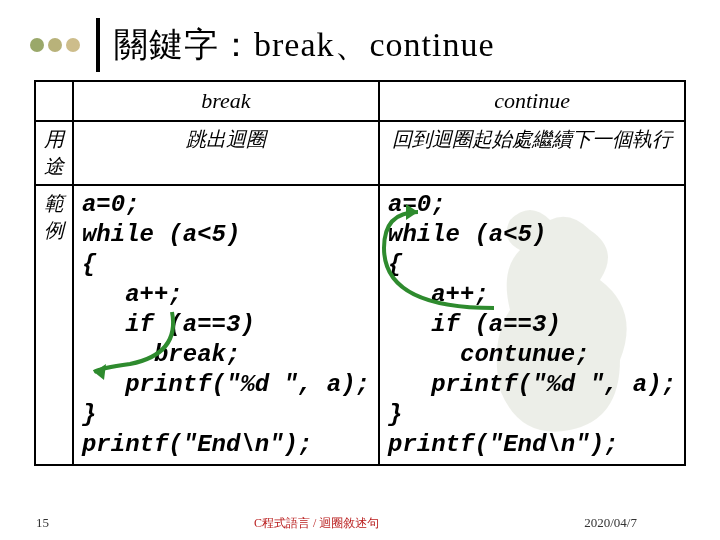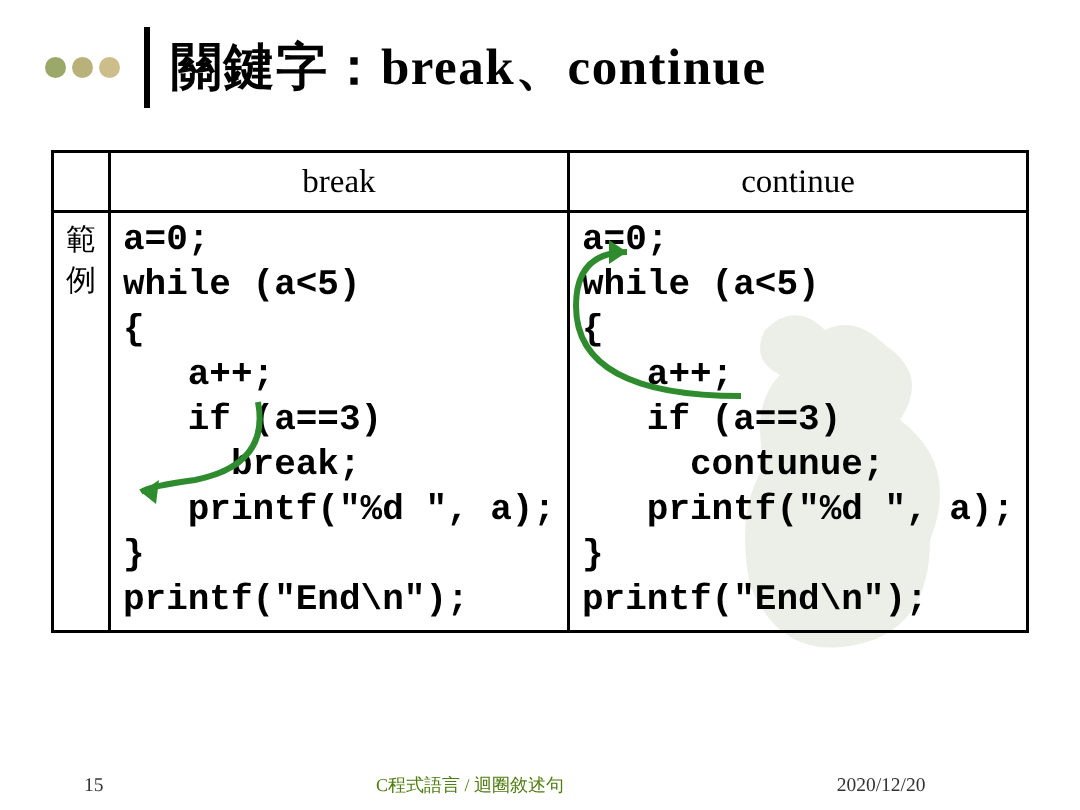--- a/index.html
+++ b/index.html
@@ -17,22 +17,21 @@
     right: 60px;
     bottom: 90px;
     width: 220px;
     height: 260px;
     opacity: 0.12;
     pointer-events: none;
   }
   .title-row {
     display: flex;
     align-items: center;
-    padding: 18px 0 28px 30px;
-    font-weight: bold;
+    padding: 18px 0 8px 30px;
   }
   .dots {
     display: flex;
     gap: 4px;
     margin-right: 16px;
   }
   .dot {
     width: 14px;
     height: 14px;
     border-radius: 50%;
@@ -47,20 +46,21 @@
     font-size: 34px;
     font-family: "DFKai-SB", "KaiTi", serif;
     letter-spacing: 1px;
   }
   table.main {
     border-collapse: collapse;
     margin: 0 auto;
     width: 560px;
     position: relative;
     z-index: 2;
+    font-style: italic;
   }
   table.main th, table.main td {
     border: 2px solid #000;
     padding: 4px 8px;
     font-size: 20px;
     vertical-align: top;
   }
   table.main th {
     font-weight: normal;
     text-align: center;
@@ -96,26 +96,26 @@
     padding: 6px 10px;
   }
   .footer {
     position: absolute;
     bottom: 8px;
     width: 673px;
     display: flex;
     justify-content: space-between;
     font-size: 13px;
     color: #333;
-    padding: 0 56px;
+    padding: 0 36px;
     box-sizing: border-box;
   }
   .footer .mid {
     font-size: 12px;
-    color: #4d7c0f;
+    color: #b91c1c;
   }
   svg.arrow {
     position: absolute;
     pointer-events: none;
   }
 </style>
 </head>
 <body>
 
 <svg class="bg-watermark" viewBox="0 0 220 260">
@@ -132,20 +132,25 @@
   <div class="title-bar"></div>
   <div class="title-text">關鍵字：break、continue</div>
 </div>
 
 <table class="main">
   <tbody>
       <tr>
     <th class="rowlabel" style="border-top:2px solid #000;border-left:2px solid #000;"></th>
     <th>break</th>
     <th>continue</th>
+  </tr>
+  <tr>
+    <td class="rowlabel">用途</td>
+    <td class="usage-cell">跳出迴圈</td>
+    <td class="usage-cell">回到迴圈起始處繼續下一個執行</td>
   </tr>
   <tr>
     <td class="rowlabel">範例</td>
     <td class="code-cell">
       <pre class="code">a=0;
 while (a&lt;5)
 {
    a++;
    if (a==3)
      break;
@@ -172,14 +177,14 @@
         <polygon points="44,14 32,6 32,22" fill="#2e8b2e"></polygon>
       </svg>
     </td>
   </tr>
 </tbody>
   </table>
 
 <div class="footer">
   <span>15</span>
   <span class="mid">C程式語言 / 迴圈敘述句</span>
-  <span>2020/12/20</span>
+  <span>2020/04/7</span>
 </div>
 
 </body></html>

